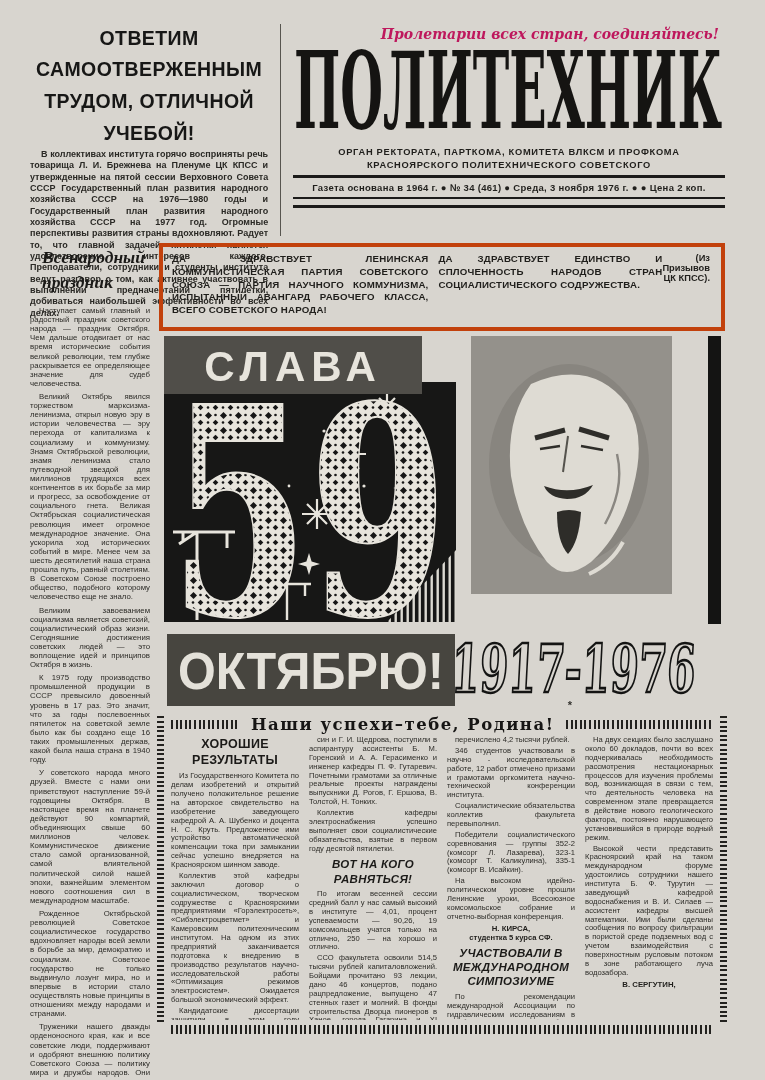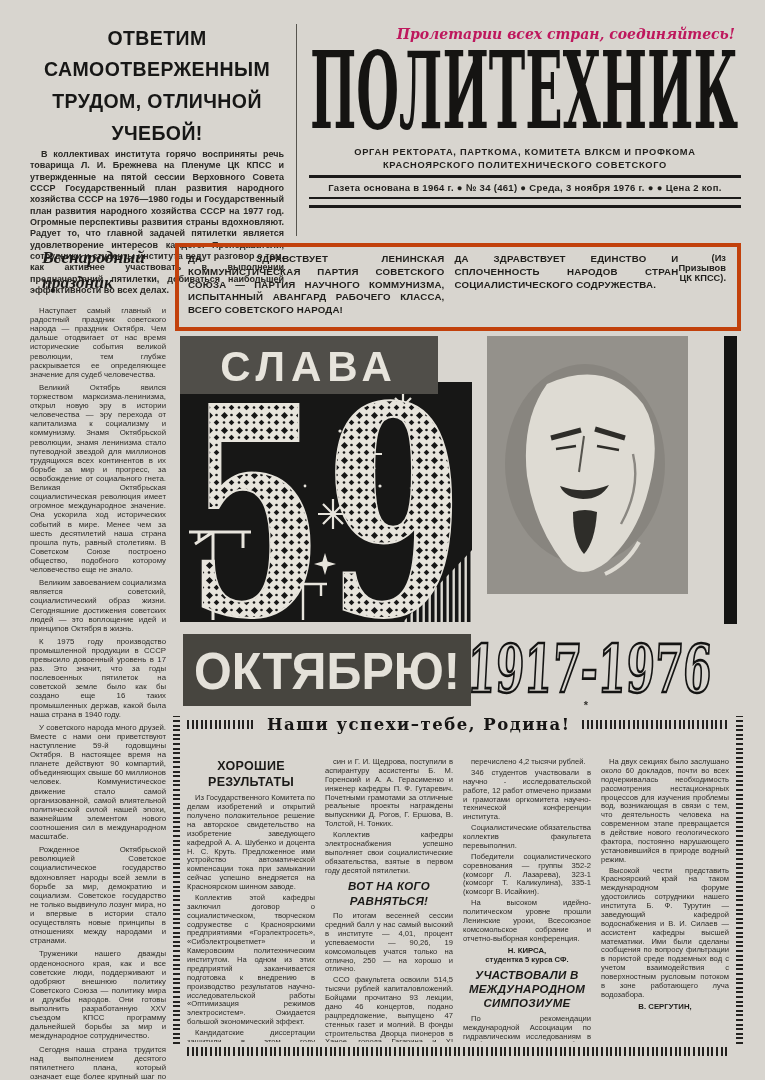--- a/index.html
+++ b/index.html
@@ -1,17 +1,17 @@
 <!DOCTYPE html>
 <html lang="ru"><head>
 <meta charset="utf-8">
 <style>
   html,body{margin:0;padding:0;background:#a8a6a2;}
   .page{position:relative;width:765px;height:1080px;margin:0 auto;background:#d8d5cf;
-        box-sizing:border-box;padding:22px 24px 0 30px;overflow:hidden;
+        box-sizing:border-box;padding:22px 40px 0 30px;overflow:hidden;
         font-family:"Liberation Sans",sans-serif;color:#26251f;}
   
   .top-row{display:flex;height:214px;}
   .lead{width:280px;}
   .lead-headline{font-weight:bold;font-size:19.5px;line-height:1.5;text-align:center;
                  letter-spacing:.4px;color:#171716;transform:scale(1,1.08);transform-origin:top center;}
   .lead-body{margin-top:10px;font-size:9px;font-weight:bold;line-height:1.26;
              text-align:justify;text-indent:11px;color:#2a2925;}
   .top-divider{width:1px;background:#57554f;margin:2px 12px 0 12px;}
   .masthead{flex:1;display:flex;flex-direction:column;}
@@ -46,21 +46,21 @@
   .banner{margin-top:5px;height:374px;position:relative;}
   
   .success{position:relative;margin-top:2px;padding:0 12px;}
   .hatch-h{height:9px;background:repeating-linear-gradient(90deg,#23221f 0 2px,rgba(0,0,0,0) 2px 4.6px);}
   .suc-header{display:flex;align-items:center;height:24px;position:relative;}
   .hh-left{width:68px;}
   .hh-right{flex:1;}
   .suc-title{font-family:"DejaVu Serif",serif;font-weight:bold;font-size:16.5px;
              letter-spacing:1.5px;padding:0 12px;white-space:nowrap;color:#161514;}
   .suc-star{position:absolute;right:26%;top:-13px;font-size:11px;font-weight:bold;color:#33322e;}
-  .suc-cols{display:flex;gap:10px;margin-top:22px;height:284px;overflow:hidden;}
+  .suc-cols{display:flex;gap:10px;margin-top:0;height:284px;overflow:hidden;}
   .scol{flex:1;font-size:7.6px;line-height:1.17;text-align:justify;color:#2c2b27;min-width:0;}
   .scol p{margin:0 0 2px;text-indent:8px;}
   .scol h3{text-align:center;font-size:12.5px;line-height:1.25;margin:1px 0 4px;
            letter-spacing:.3px;color:#1b1a18;font-family:"Liberation Sans",sans-serif;}
   .scol h3.mid{font-size:11.5px;margin-top:4px;font-style:italic;}
   .scol .sig-name{font-size:7.8px;margin-top:2px;}
   .scol .sig-role{font-size:7.6px;}
   .scol .sig-role.center{text-align:center;}
   .hatch-bottom{margin-top:5px;}
   .hatch-v{position:absolute;top:4px;bottom:12px;width:7px;

